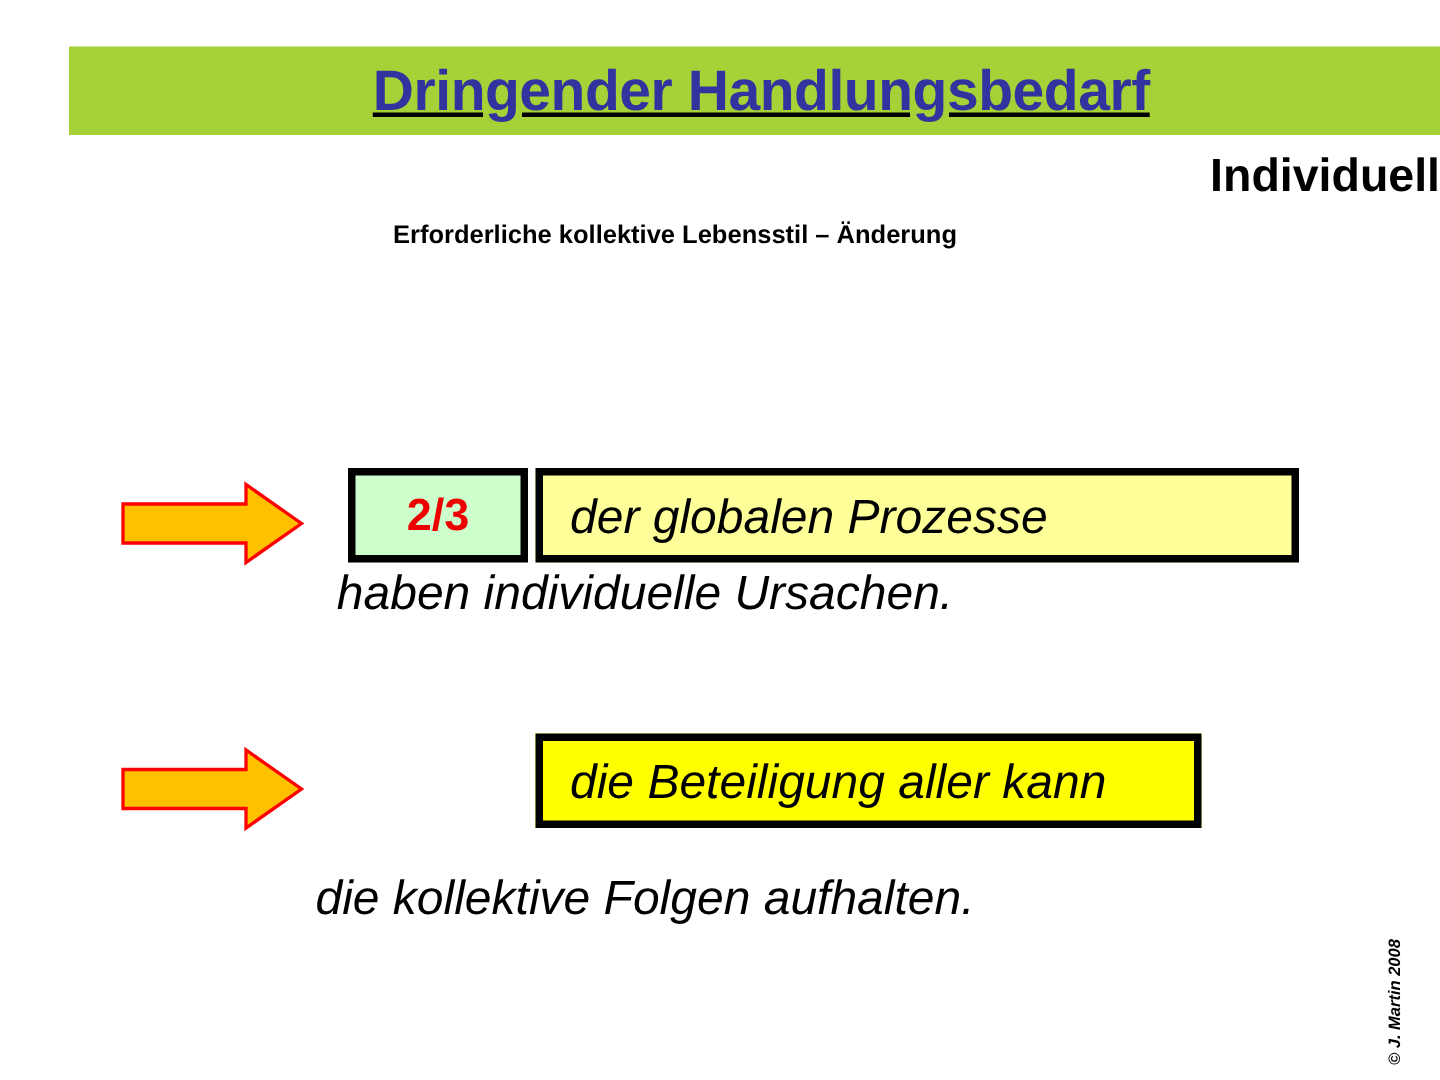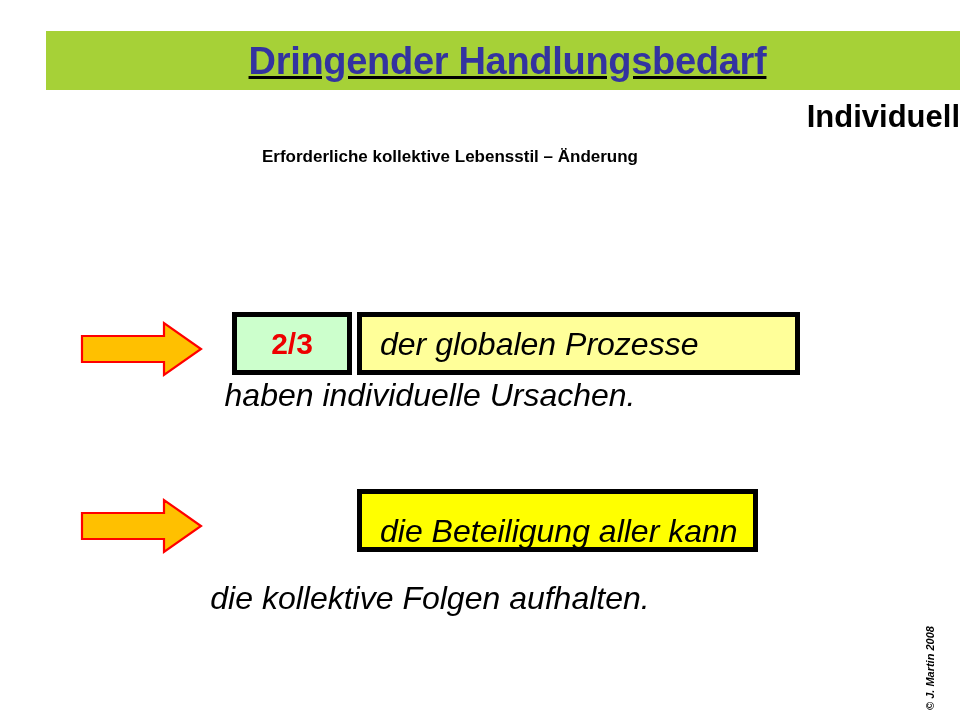--- a/index.html
+++ b/index.html
@@ -119,28 +119,27 @@
     top: 0px;
     height: 63px;
     border: 5px solid #000000;
     box-sizing: border-box;
     display: flex;
     align-items: center;
     padding-left: 18px;
   }
   .val-box-1 {
     left: 357px;
-    width: 443px;
+    width: 509px;
     background: #ffff99;
   }
   .val-box-2 {
     left: 357px;
-    width: 401px;
+    width: 444px;
     background: #ffff00;
-    align-items: flex-end;
   }
   .val-text {
     font-family: "Liberation Sans", sans-serif;
     font-size: 32px;
     font-weight: normal;
     font-style: italic;
     color: #000000;
     line-height: 1;
     white-space: nowrap;
   }

